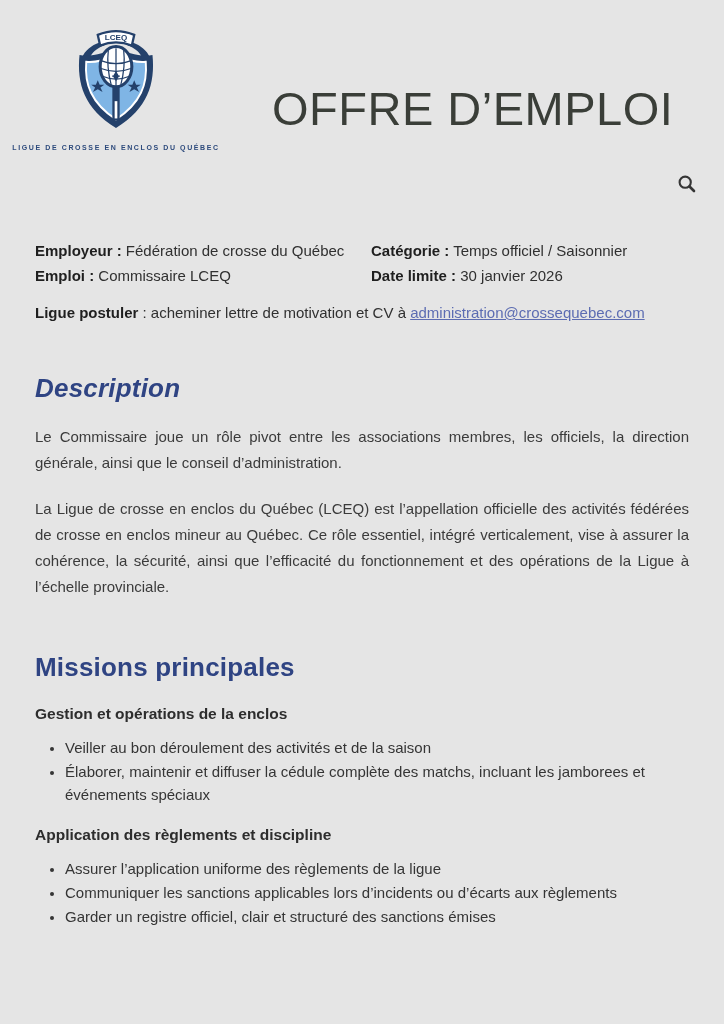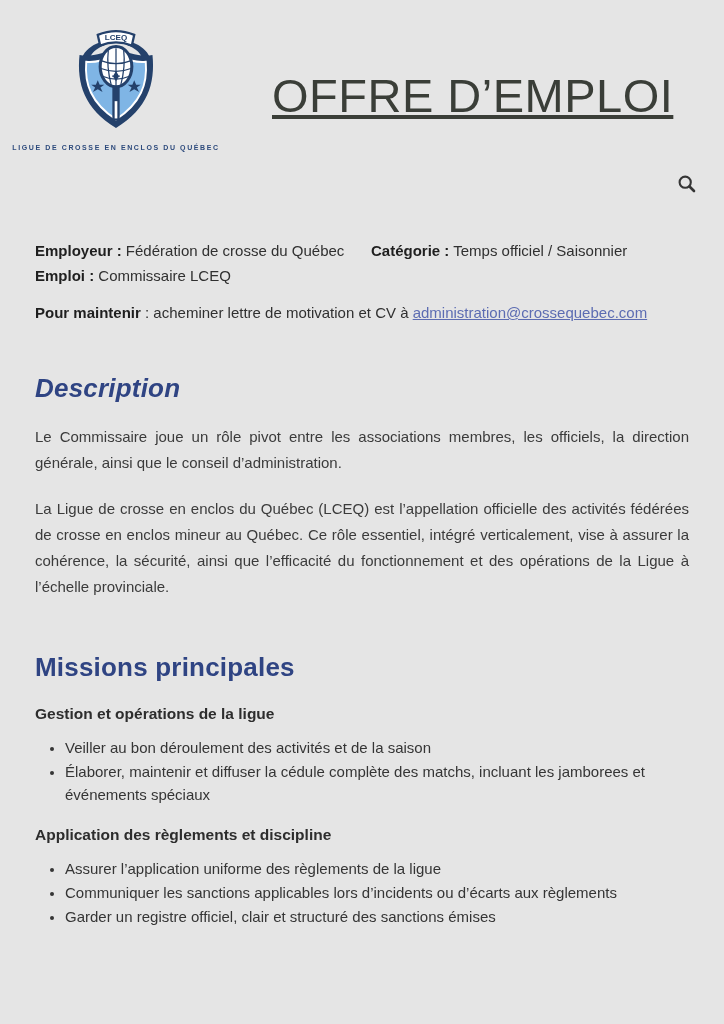--- a/index.html
+++ b/index.html
@@ -9,22 +9,22 @@
 
   
   .header { position:relative; height:230px; }
   .logo-block { position:absolute; left:8px; top:26px; width:216px; text-align:center; }
   .logo-svg { display:block; margin:0 auto; }
   .logo-caption {
     margin-top:8px; font-size:7px; font-weight:bold; letter-spacing:1.6px;
     color:#2d4a7c; white-space:nowrap;
   }
   .page-title {
-    position:absolute; left:272px; top:68px;
-    font-size:47px; font-weight:400; letter-spacing:.5px; color:#3a3e38; white-space:nowrap;text-decoration:underline;
+    position:absolute; left:272px; top:81px;
+    font-size:47px; font-weight:400; letter-spacing:.5px; color:#3a3e38; white-space:nowrap;
   }
   .search-btn {
     position:absolute; right:26px; top:174px; width:22px; height:22px;
     background:none; border:none; cursor:pointer; padding:0;
   }
 
   
   .meta { padding:10px 35px 0 35px; }
   .meta-grid { display:grid; grid-template-columns:336px 1fr; row-gap:4px; }
   .meta-cell { font-size:15px; color:#303030; line-height:21px; }
@@ -102,35 +102,39 @@
         <span>Fédération de crosse du Québec</span>
       </div>
       <div class="meta-cell">
         <span class="meta-label">Catégorie :</span>
         <span>Temps officiel / Saisonnier</span>
       </div>
       <div class="meta-cell">
         <span class="meta-label">Emploi :</span>
         <span>Commissaire LCEQ</span>
       </div>
+      <div class="meta-cell">
+        <span class="meta-label">Date limite :</span>
+        <span>30 janvier 2026</span>
+      </div>
     </div>
     <div class="apply-row">
-      <span class="meta-label">Pour maintenir</span><span> : acheminer lettre de motivation et CV à </span><a class="email-link">administration@crossequebec.com</a>
+      <span class="meta-label">Ligue postuler</span><span> : acheminer lettre de motivation et CV à </span><a class="email-link">administration@crossequebec.com</a>
     </div>
   </div>
 
   <div class="content">
 
     <h2 class="section-heading desc-heading">Description</h2>
     <p class="body-para">Le Commissaire joue un rôle pivot entre les associations membres, les officiels, la direction générale, ainsi que le conseil d’administration.</p>
     <p class="body-para">La Ligue de crosse en enclos du Québec (LCEQ) est l’appellation officielle des activités fédérées de crosse en enclos mineur au Québec. Ce rôle essentiel, intégré verticalement, vise à assurer la cohérence, la sécurité, ainsi que l’efficacité du fonctionnement et des opérations de la Ligue à l’échelle provinciale.</p>
 
     <h2 class="section-heading missions-heading">Missions principales</h2>
 
-    <h3 class="sub-heading">Gestion et opérations de la ligue</h3>
+    <h3 class="sub-heading">Gestion et opérations de la enclos</h3>
     <ul class="bullets">
       <li>Veiller au bon déroulement des activités et de la saison</li>
       <li>Élaborer, maintenir et diffuser la cédule complète des matchs, incluant les jamborees et événements spéciaux</li>
     </ul>
 
     <h3 class="sub-heading">Application des règlements et discipline</h3>
     <ul class="bullets">
       <li>Assurer l’application uniforme des règlements de la ligue</li>
       <li>Communiquer les sanctions applicables lors d’incidents ou d’écarts aux règlements</li>
       <li>Garder un registre officiel, clair et structuré des sanctions émises</li>

